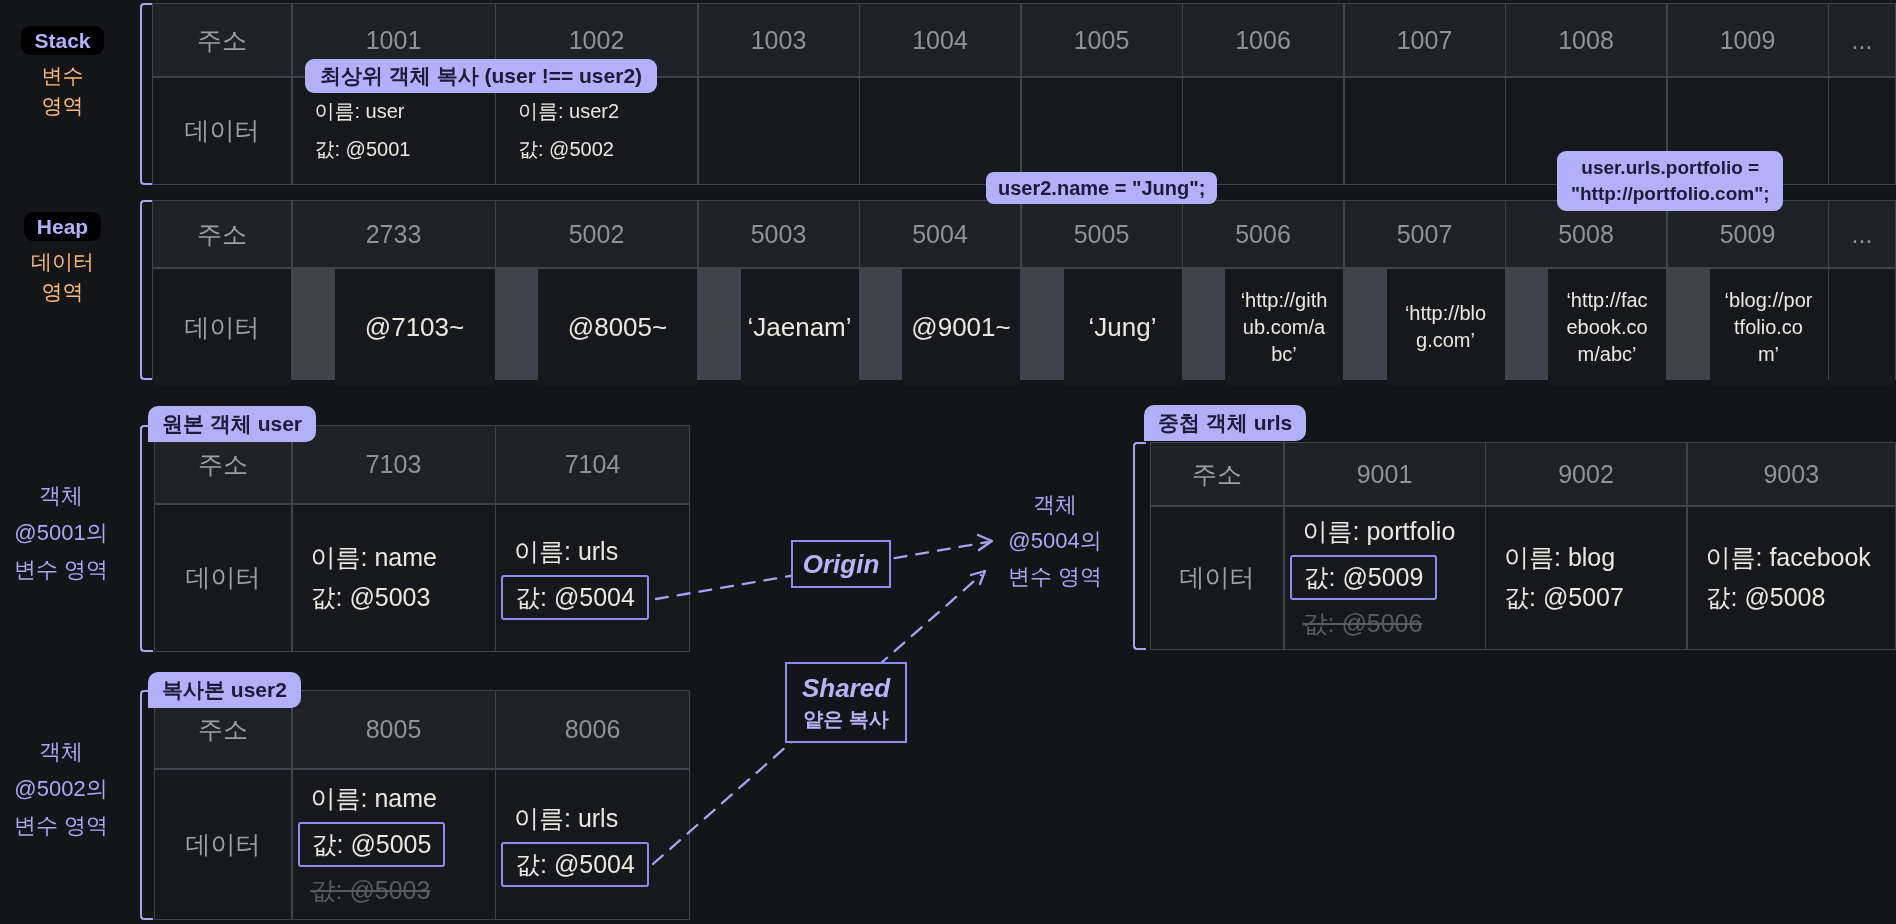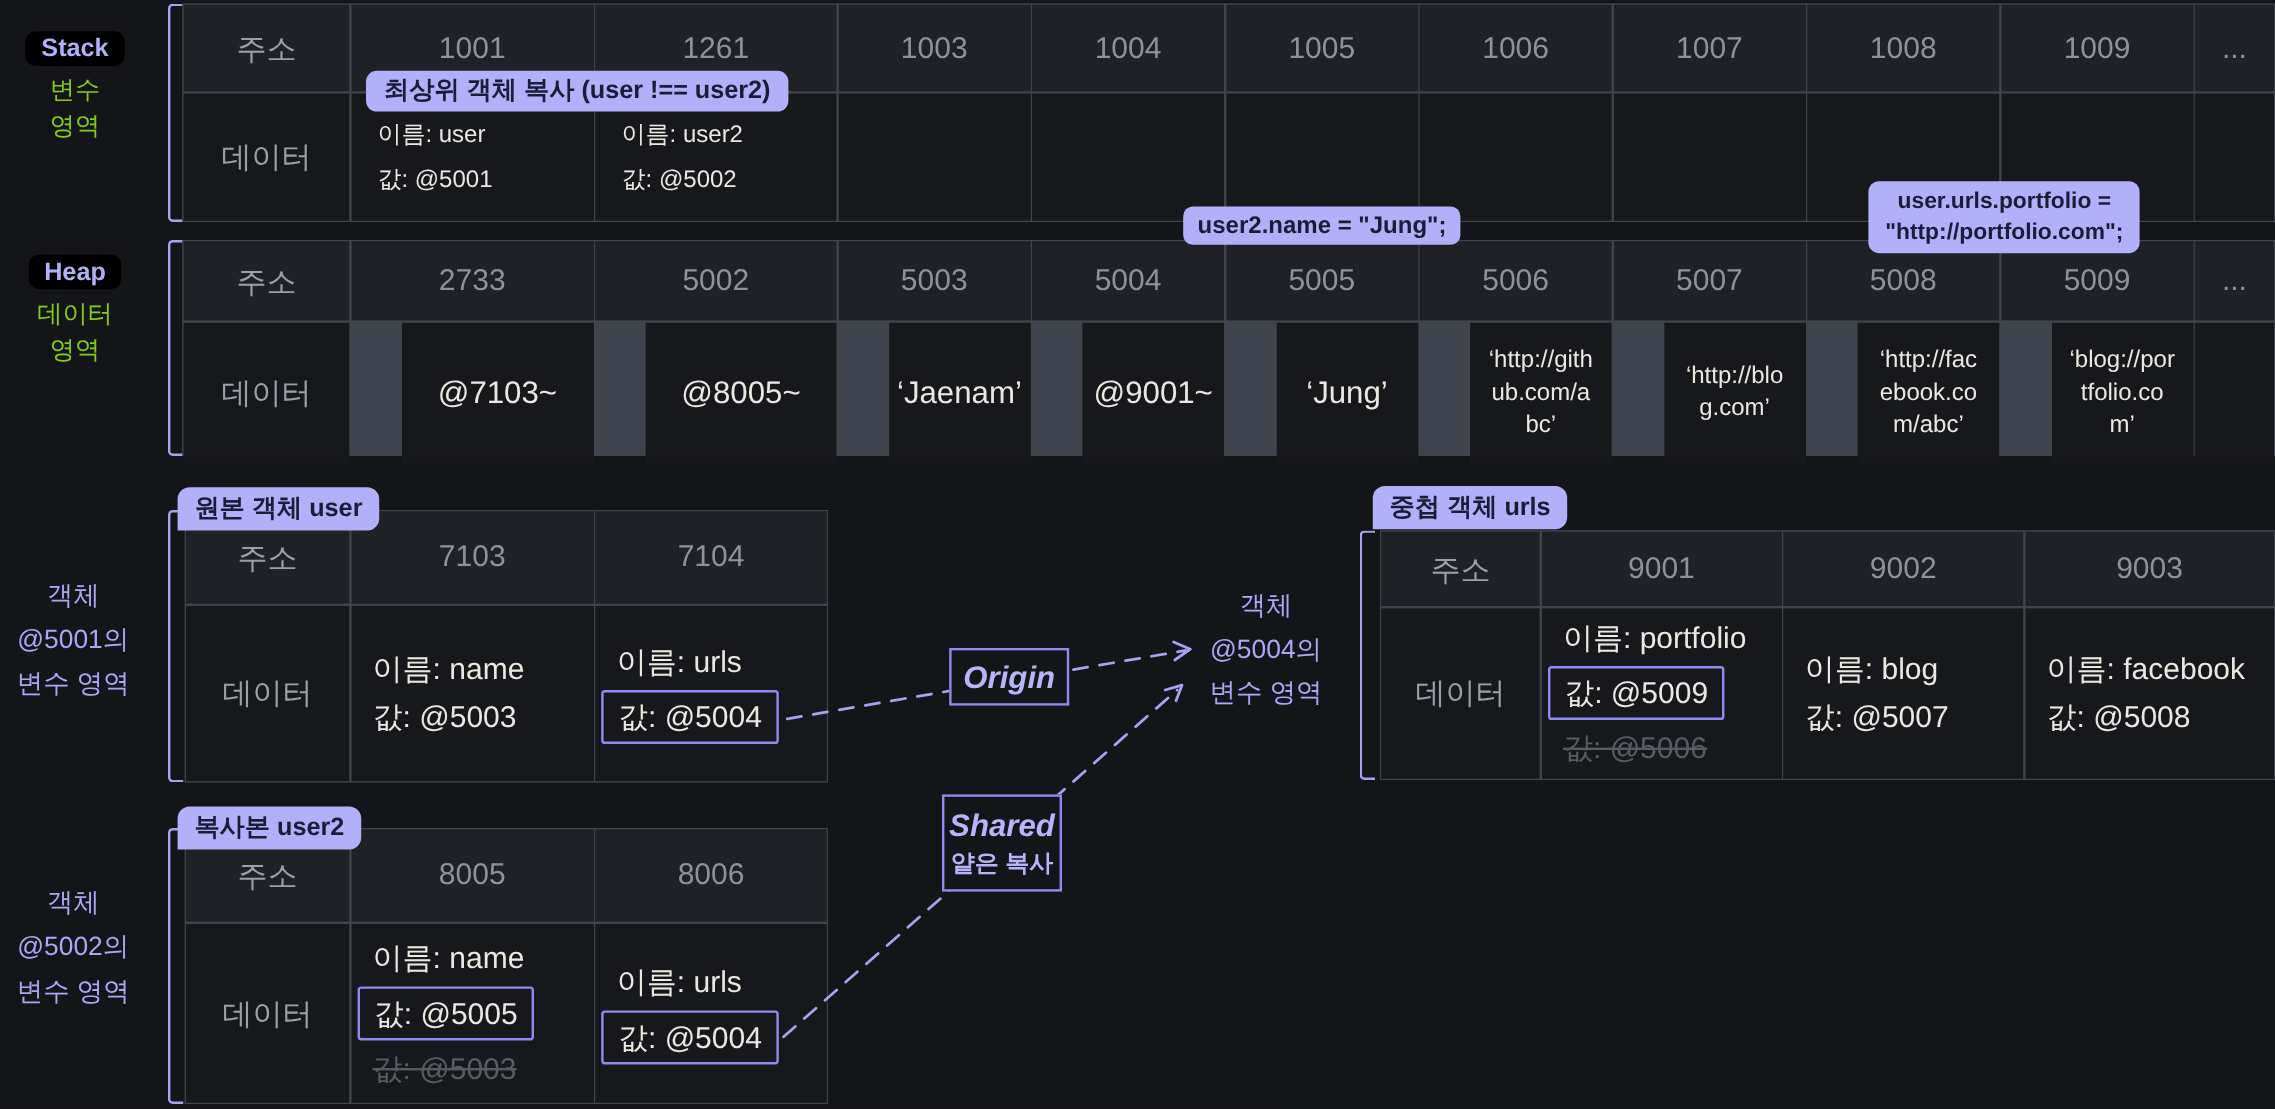--- a/index.html
+++ b/index.html
@@ -51,21 +51,21 @@
   .pill-code2 { font-size:19px; line-height:26px; padding:4px 14px; border-radius:9px; text-align:center; }
   .pill-table { font-size:21px; line-height:36px; height:36px; padding:0 14px; border-radius:10px 10px 10px 0; }
   
   .sidecap { position:absolute; color:#aaa8f6; text-align:center; z-index:2; }
   .sidecap .cap-line { display:block; font-size:22px; line-height:37px; }
   .badge-dark {
     display:inline-block; background:#000; color:#b2b0f8; font-weight:bold;
     font-size:21px; line-height:29px; border-radius:9px; padding:0 13px; margin-bottom:6px;
   }
   .seccap { position:absolute; width:125px; display:flex; flex-direction:column; align-items:center; z-index:2; }
-  .seccap .cap-line { color:#84cc16; font-size:21px; line-height:30px; }
+  .seccap .cap-line { color:#fdba74; font-size:21px; line-height:30px; }
   
   .conn-box {
     position:absolute; border:2px solid #8e8cee; background:#141519;
     display:flex; flex-direction:column; align-items:center; justify-content:center;
     z-index:5; color:#b7b5fa;
   }
   .conn-main { font-weight:bold; font-size:26px;font-style:italic; }
   .conn-sub { font-weight:600; font-size:20px; margin-top:2px; }
   .arrows { position:absolute; left:0; top:0; z-index:4; pointer-events:none; }
 </style>
@@ -105,21 +105,21 @@
   <div class="bracket" style="left:140px;top:200px;height:180px;"></div>
   <div class="bracket" style="left:140px;top:425px;height:227px;"></div>
   <div class="bracket" style="left:140px;top:690px;height:230px;"></div>
   <div class="bracket" style="left:1133px;top:442px;height:208px;"></div>
 
   <div class="memtable" style="left:152px;top:3px;width:1744px;height:182px;
               grid-template-columns:138px 202px 201px 160px 160px 160px 160px 160px 160px 160px 1fr;
               grid-template-rows:72px 1fr;">
     <div class="hc rl">주소</div>
     <div class="hc addr">1001</div>
-    <div class="hc addr">1261</div>
+    <div class="hc addr">1002</div>
     <div class="hc addr">1003</div>
     <div class="hc addr">1004</div>
     <div class="hc addr">1005</div>
     <div class="hc addr">1006</div>
     <div class="hc addr">1007</div>
     <div class="hc addr">1008</div>
     <div class="hc addr">1009</div>
     <div class="hc addr">...</div>
 
     <div class="dc cent rl">데이터</div>
@@ -241,18 +241,18 @@
     </g>
     <g stroke="#a5a3f2" stroke-width="2.3" fill="none" stroke-linecap="round" stroke-linejoin="round">
       <path d="M978 535 L992 541 L979 550"></path>
       <path d="M971 575 L985 571 L980 584"></path>
     </g>
   </svg>
 
   <div class="conn-box" style="left:791px;top:540px;width:100px;height:48px;">
     <span class="conn-main">Origin</span>
   </div>
-  <div class="conn-box" style="left:785px;top:662px;width:100px;height:81px;">
+  <div class="conn-box" style="left:785px;top:662px;width:122px;height:81px;">
     <span class="conn-main">Shared</span>
     <span class="conn-sub">얕은 복사</span>
   </div>
 
 </div>
 
 </body></html>

